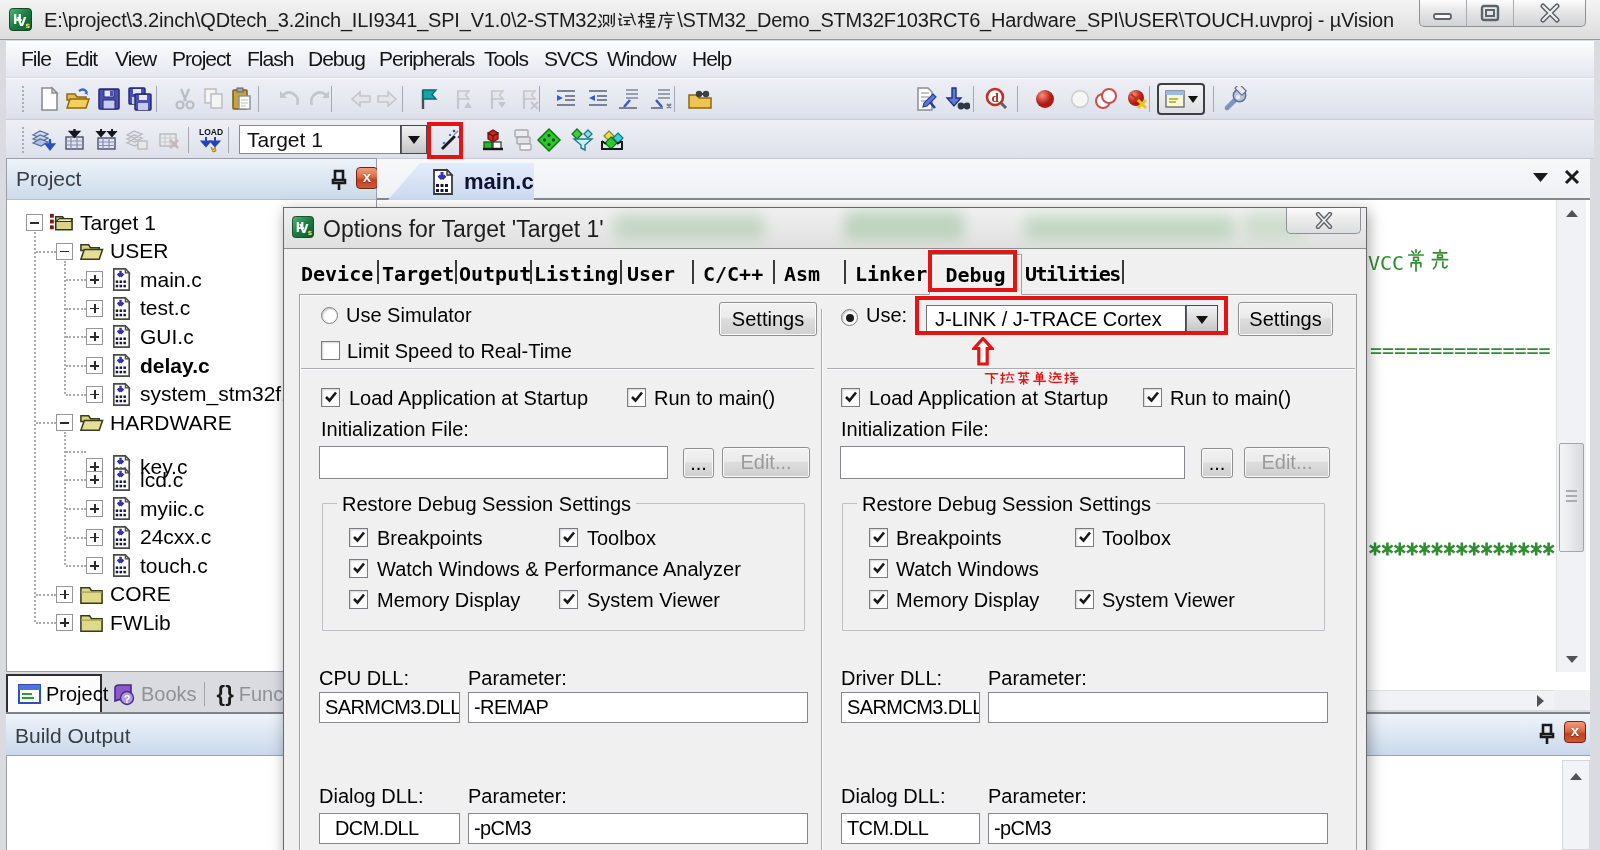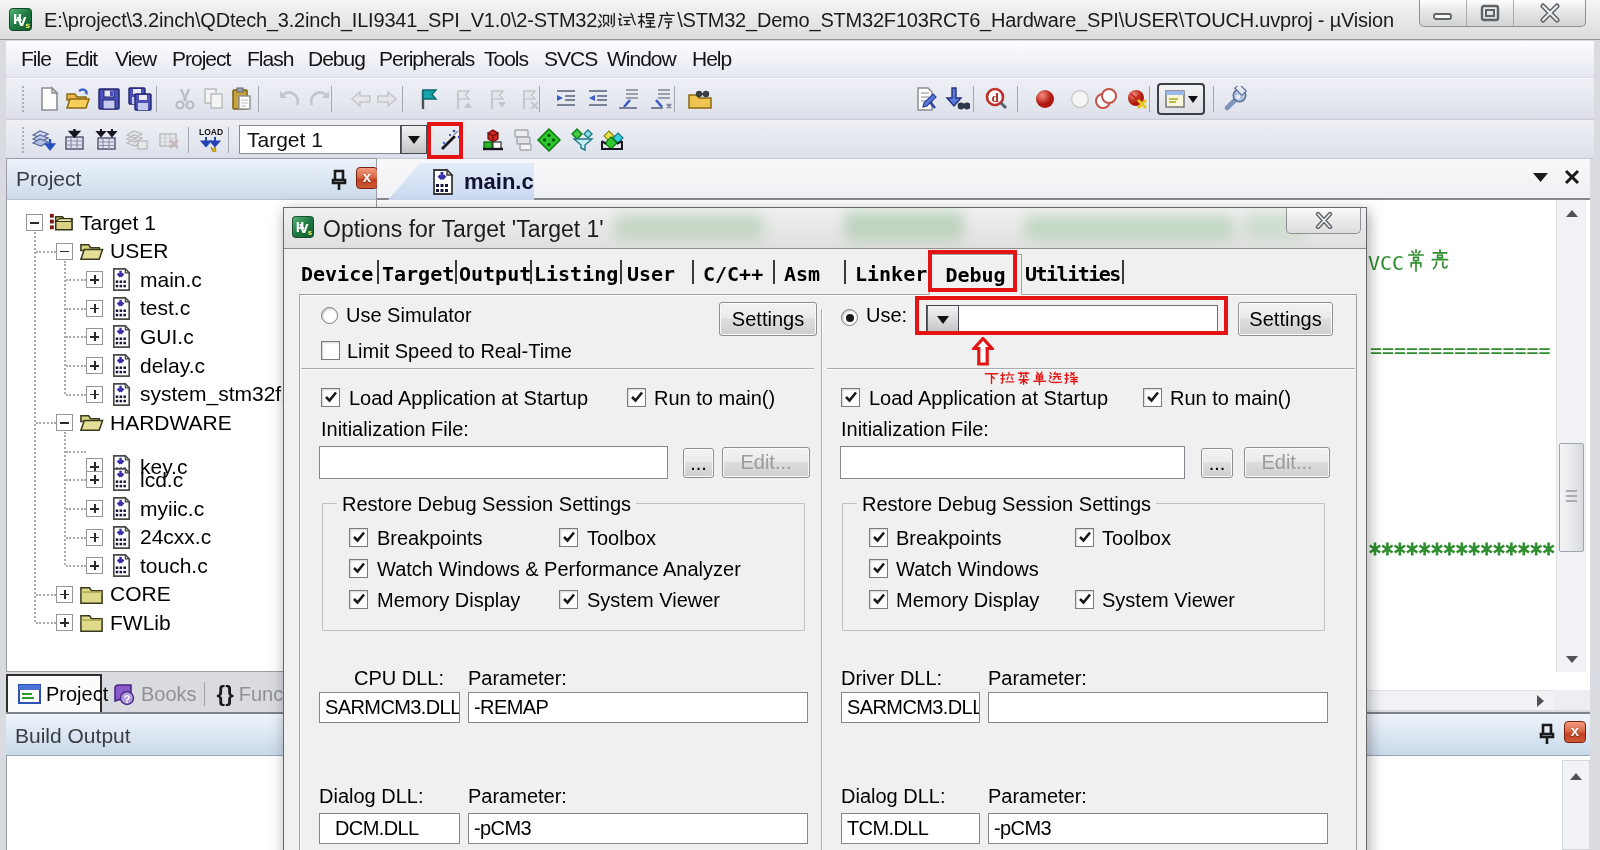--- a/index.html
+++ b/index.html
@@ -699,21 +699,21 @@
               <rect x="11" y="14" width="2.6" height="2.6"></rect>
               <rect x="15" y="14" width="2.6" height="2.6"></rect>
               <rect x="7" y="18.5" width="2.6" height="2.6"></rect>
               <rect x="11" y="18.5" width="2.6" height="2.6"></rect>
               <rect x="15" y="18.5" width="2.6" height="2.6"></rect>
             </g>
           </svg>
         </span>
         <span class="tree-label">GUI.c</span>
       </div>
-      <div class="tree-row" style="top: 150px; left: 79px;">
+      <div class="tree-row" style="top: 150px; left: 79px; font-weight: bold;">
         <span class="expander plus"></span>
         <span style="margin-left: 6px;">
           <svg width="25" height="25" viewBox="0 0 26 26">
             <path d="M5 2 h12 l4 4 v18 h-16 z" fill="#fff" stroke="#4A4A4A" stroke-width="1.7"></path>
             <path d="M17 2 l4 4 h-4 z" fill="#D8D8D8" stroke="#4A4A4A" stroke-width="1.3"></path>
             <path d="M12 4 v6 M12 10 l-3 -3 M12 10 l3 -3" stroke="#3730A8" stroke-width="2.6" fill="none"></path>
             <g fill="#16163A">
               <rect x="7" y="14" width="2.6" height="2.6"></rect>
               <rect x="11" y="14" width="2.6" height="2.6"></rect>
               <rect x="15" y="14" width="2.6" height="2.6"></rect>
@@ -1137,39 +1137,40 @@
             <path d="M2 7 L5.5 10.5 L12 2.5" stroke="#1a1a1a" stroke-width="2.6" fill="none"></path>
           </svg>
         </span>
         <span class="dlg-label" style="left: 93px; top: 340px;">Memory Display</span>
         <span class="dlg-check" style="left: 275px; top: 341px;">
           <svg class="check-mark" width="14" height="14" viewBox="0 0 14 14">
             <path d="M2 7 L5.5 10.5 L12 2.5" stroke="#1a1a1a" stroke-width="2.6" fill="none"></path>
           </svg>
         </span>
         <span class="dlg-label" style="left: 303px; top: 340px;">System Viewer</span>
-        <span class="dlg-label" style="left: 35px; top: 418px; margin-left: 35px;">CPU DLL:</span>
+        <span class="dlg-label" style="left: 35px; top: 418px;">CPU DLL:</span>
         <span class="dlg-label" style="left: 184px; top: 418px;">Parameter:</span>
         <div class="dlg-input" style="left: 35px; top: 443px; width: 141px; height: 31px;">
           <span>SARMCM3.DLL</span>
         </div>
         <div class="dlg-input" style="left: 184px; top: 443px; width: 340px; height: 31px;">
           <span>-REMAP</span>
         </div>
         <span class="dlg-label" style="left: 35px; top: 536px;">Dialog DLL:</span>
         <span class="dlg-label" style="left: 184px; top: 536px;">Parameter:</span>
         <div class="dlg-input" style="left: 35px; top: 564px; width: 141px; height: 31px; padding-left: 15px;">
           <span>DCM.DLL</span>
         </div>
         <div class="dlg-input" style="left: 184px; top: 564px; width: 340px; height: 31px;">
           <span>-pCM3</span>
         </div>
         <span class="dlg-radio on" style="left: 557px; top: 60px;"></span>
         <span class="dlg-label" style="left: 582px; top: 55px;">Use:</span>
         <div id="dlg-combo" style="left: 642px; top: 56px; width: 292px; height: 28px;">
+          <span class="val">J-LINK / J-TRACE Cortex</span>
   <span class="combo-arrow-btn" style="width:31px;">
             <span class="tri"></span>
           </span>
         </div>
         <div class="win-btn" style="left: 954px; top: 53px; width: 95px; height: 34px;">
           <span>Settings</span>
         </div>
         <span class="dlg-check" style="left: 557px; top: 139px;">
           <svg class="check-mark" width="14" height="14" viewBox="0 0 14 14">
             <path d="M2 7 L5.5 10.5 L12 2.5" stroke="#1a1a1a" stroke-width="2.6" fill="none"></path>

